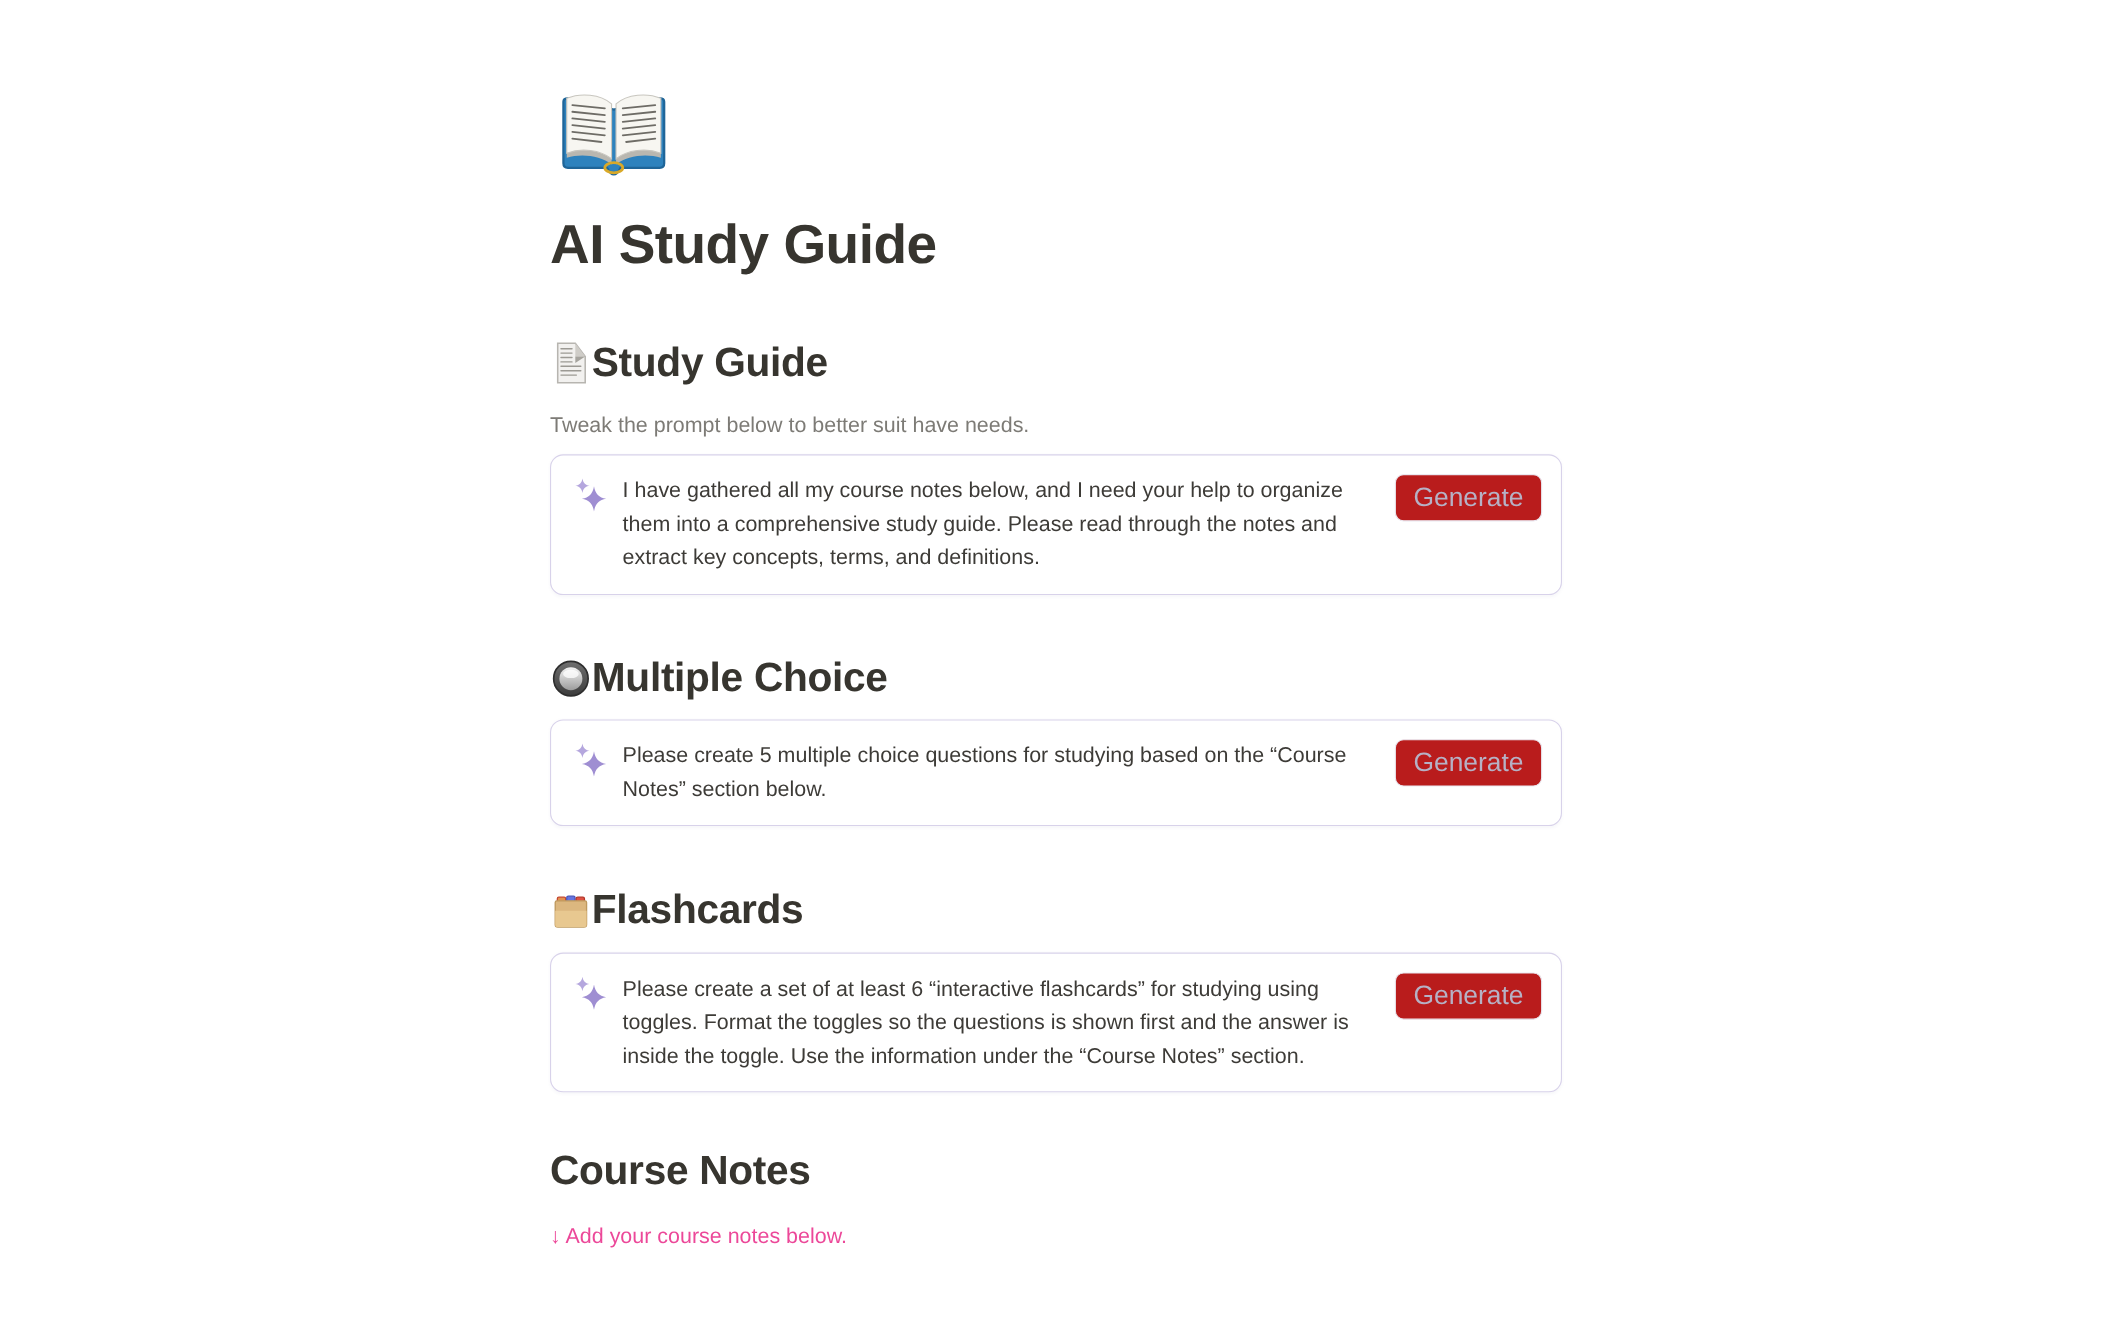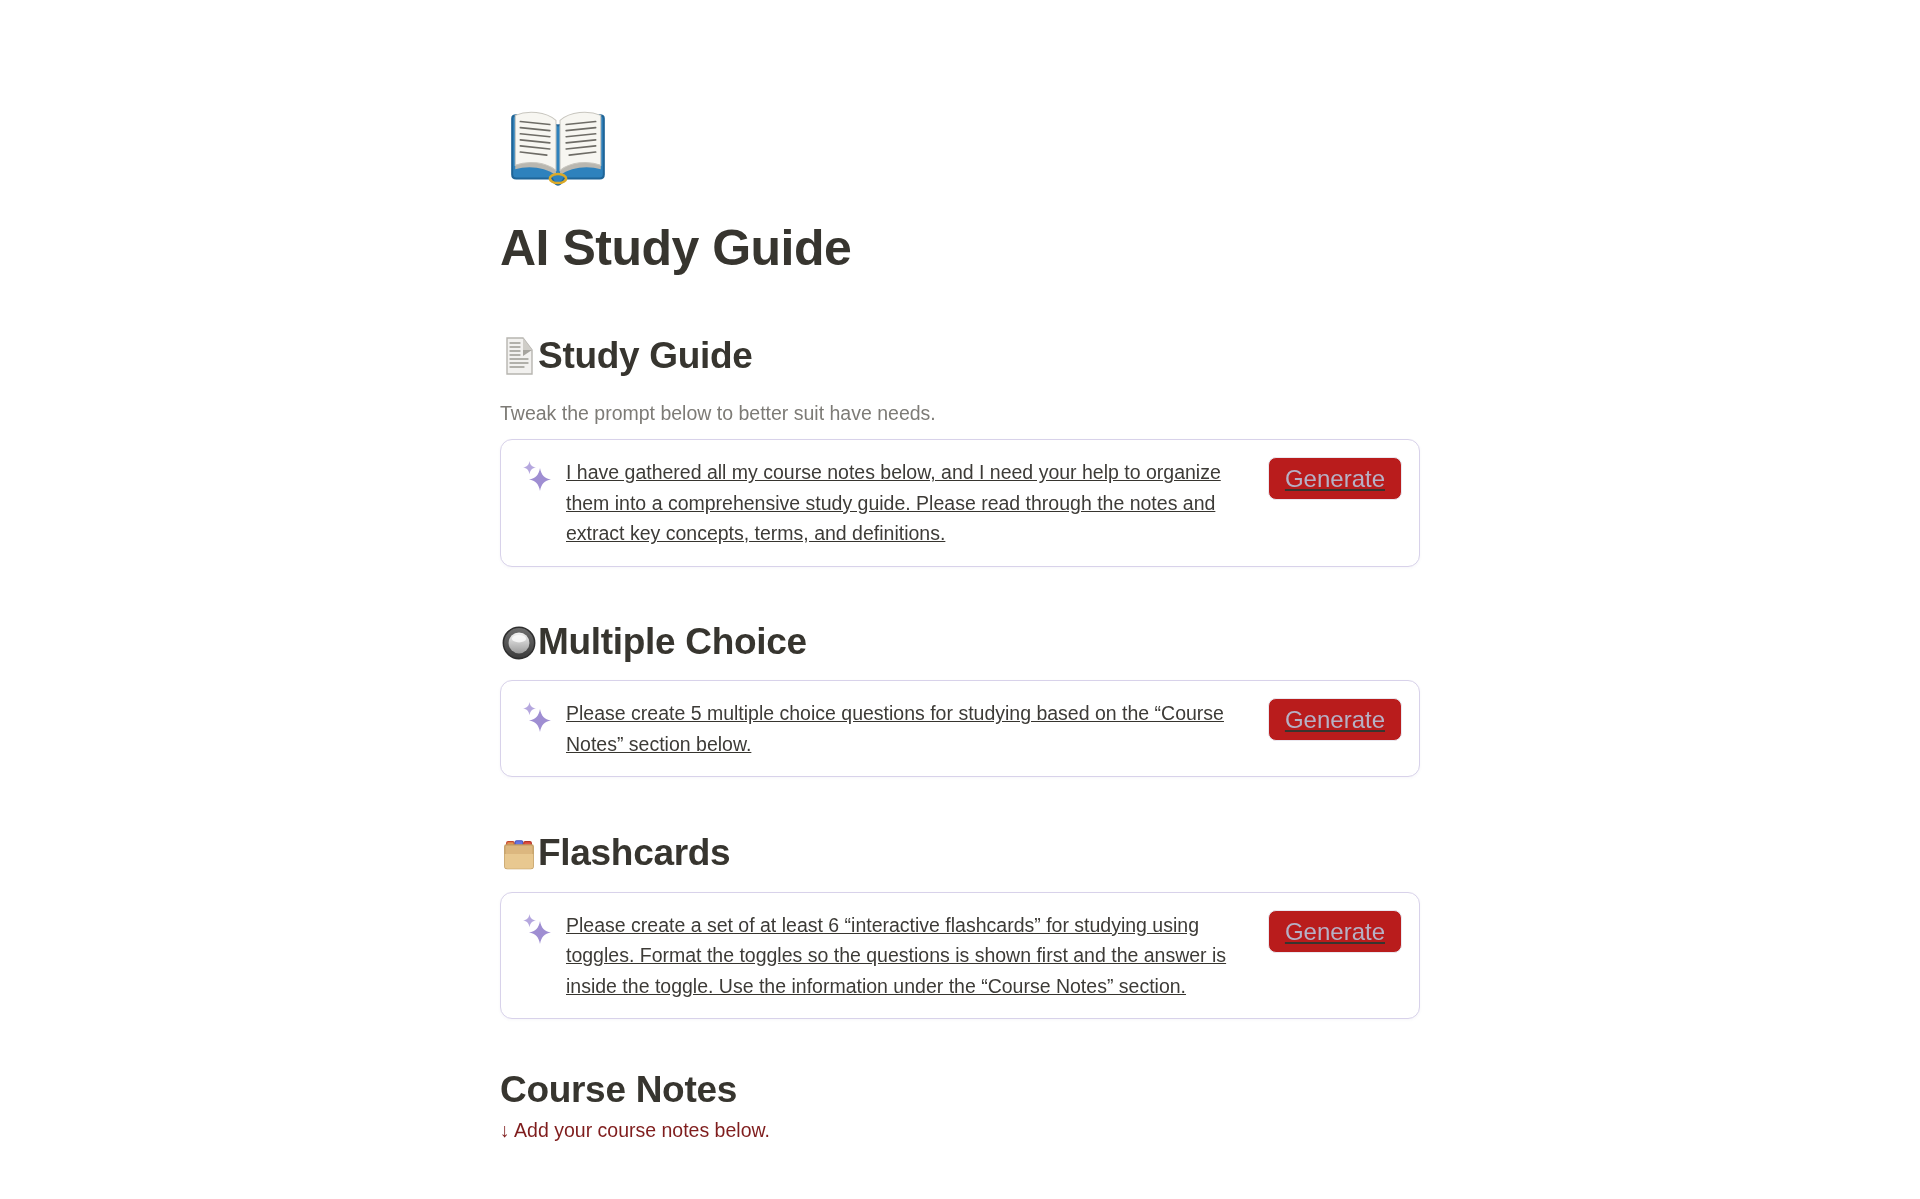--- a/index.html
+++ b/index.html
@@ -6,21 +6,21 @@
   html, body {
     width: 1920px; height: 1199px;
     background: #ffffff;
     font-family: "Liberation Sans", "DejaVu Sans", sans-serif;
     color: #37352f;
     overflow: hidden;
   }
   .content {
     width: 920px;
     margin: 0 auto;
-    padding-top: 106px;
+    padding-top: 80px;
   }
   .page-emoji { width: 112px; height: 88px; display: block; margin-left: 2px; }
   h1.page-title {
     margin-top: 26px;
     font-size: 50px;
     font-weight: 700;
     letter-spacing: -0.5px;
     line-height: 1.15;
     color: #37352f;
   }
@@ -50,21 +50,20 @@
   }
   .prompt-box {
     border: 1px solid #d8d2ea;
     border-radius: 12px;
     background: #ffffff;
     box-shadow: 0 1px 3px rgba(84, 72, 140, 0.05);
     padding: 17px 17px 17px 20px;
     display: flex;
     align-items: flex-start;
     gap: 15px;
-    text-decoration: underline;
   }
   .prompt-box.mt-gap { margin-top: 17px; }
   .sparkle { width: 30px; height: 32px; flex: 0 0 auto; margin-top: 3px; }
   .prompt-text {
     width: 715px;
     font-size: 19.5px;
     line-height: 30.5px;
     color: #3d3b37;
     cursor: text;
   }
@@ -76,24 +75,24 @@
     border-radius: 8px;
     padding: 9px 16px;
     font-family: "Liberation Sans", "DejaVu Sans", sans-serif;
     font-size: 24px;
     line-height: 23px;
     color: #b6b1c5;
     cursor: pointer;
     white-space: nowrap;
   }
   p.hint {
-    margin-top: 4px;
+    margin-top: 24px;
     font-size: 19.5px;
     line-height: 1.45;
-    color: #7f1d1d;
+    color: #ec4899;
   }
 </style>
 </head>
 <body>
 
 <div class="content">
 
   <svg class="page-emoji" viewBox="0 0 110 86" aria-hidden="true">
     <path d="M10 12 Q10 9 14 9 L55 19 L96 9 Q100 9 100 12 L100 67 Q100 71 96 71 L61 71 Q58 77 55 77 Q52 77 49 71 L14 71 Q10 71 10 67 Z" fill="#2e82bd" stroke="#1f6598" stroke-width="2"></path>
     <path d="M53 62 C43 54 26 52 13 57 L13 62 C26 58 43 60 53 68 Z" fill="#b9b7b0"></path>

